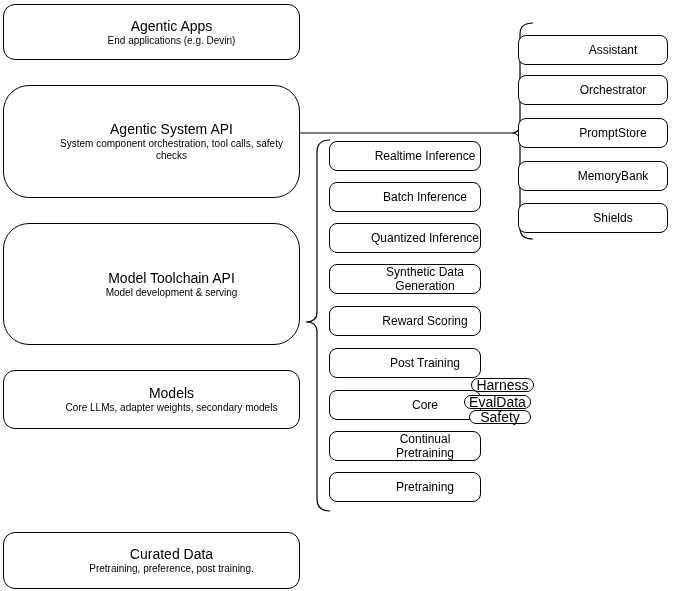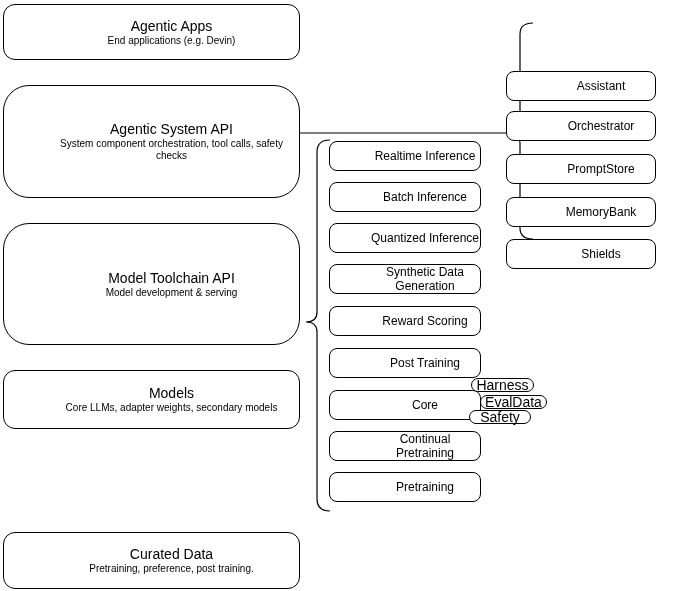--- a/index.html
+++ b/index.html
@@ -41,26 +41,25 @@
     line-height: 12px;
   }
   .mbox {
     left: 329px;
     width: 152px;
     height: 30px;
     border-radius: 8px;
     font-size: 12px;
   }
   .rbox {
-    left: 506px;
+    left: 518px;
     width: 150px;
     height: 30px;
     border-radius: 8px;
     font-size: 12px;
-    margin-top: 36px;
   }
   .pill {
     position: absolute;
     box-sizing: border-box;
     border: 1px solid #000000;
     background: #ffffff;
     border-radius: 7px;
     font-size: 14px;
     line-height: 12px;
     display: flex;
@@ -133,21 +132,21 @@
   <div class="node mbox" style="top:431px">
     <span>Continual Pretraining</span>
   </div>
   <div class="node mbox" style="top:472px">
     <span>Pretraining</span>
   </div>
 
   <div class="pill" style="left:471px;top:378px;width:63px;height:14px">
     <span>Harness</span>
   </div>
-  <div class="pill" style="left:480px;top:395px;width:67px;height:14px">
+  <div class="pill" style="left:464px;top:395px;width:67px;height:14px">
     <span>EvalData</span>
   </div>
   <div class="pill" style="left:469px;top:410px;width:62px;height:14px">
     <span>Safety</span>
   </div>
 
   <div class="node rbox" style="top:35px">
     <span>Assistant</span>
   </div>
   <div class="node rbox" style="top:75px">

